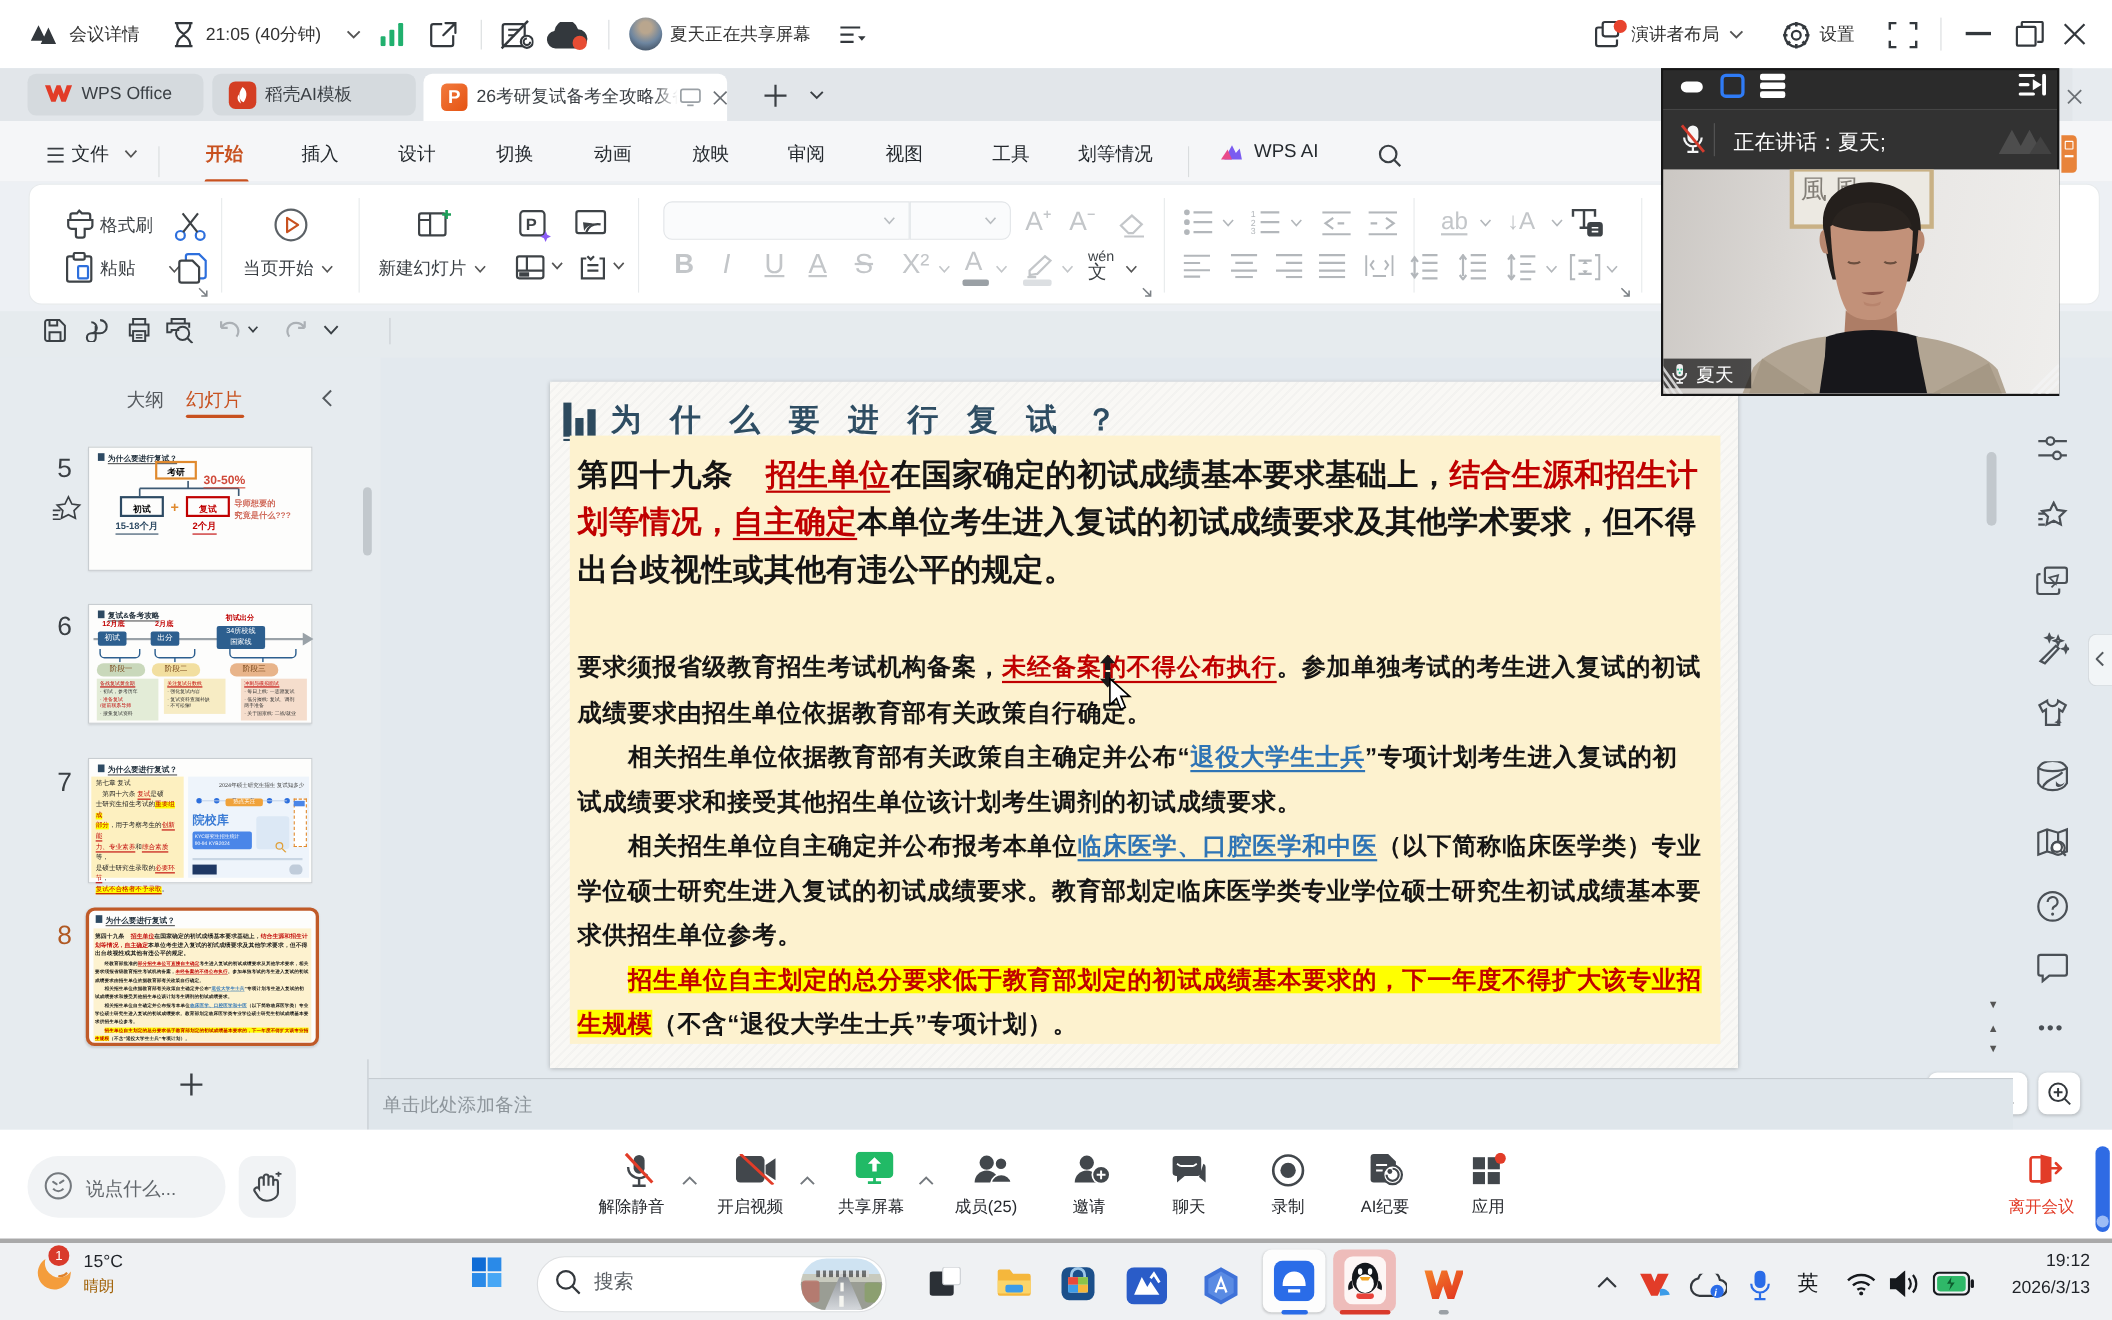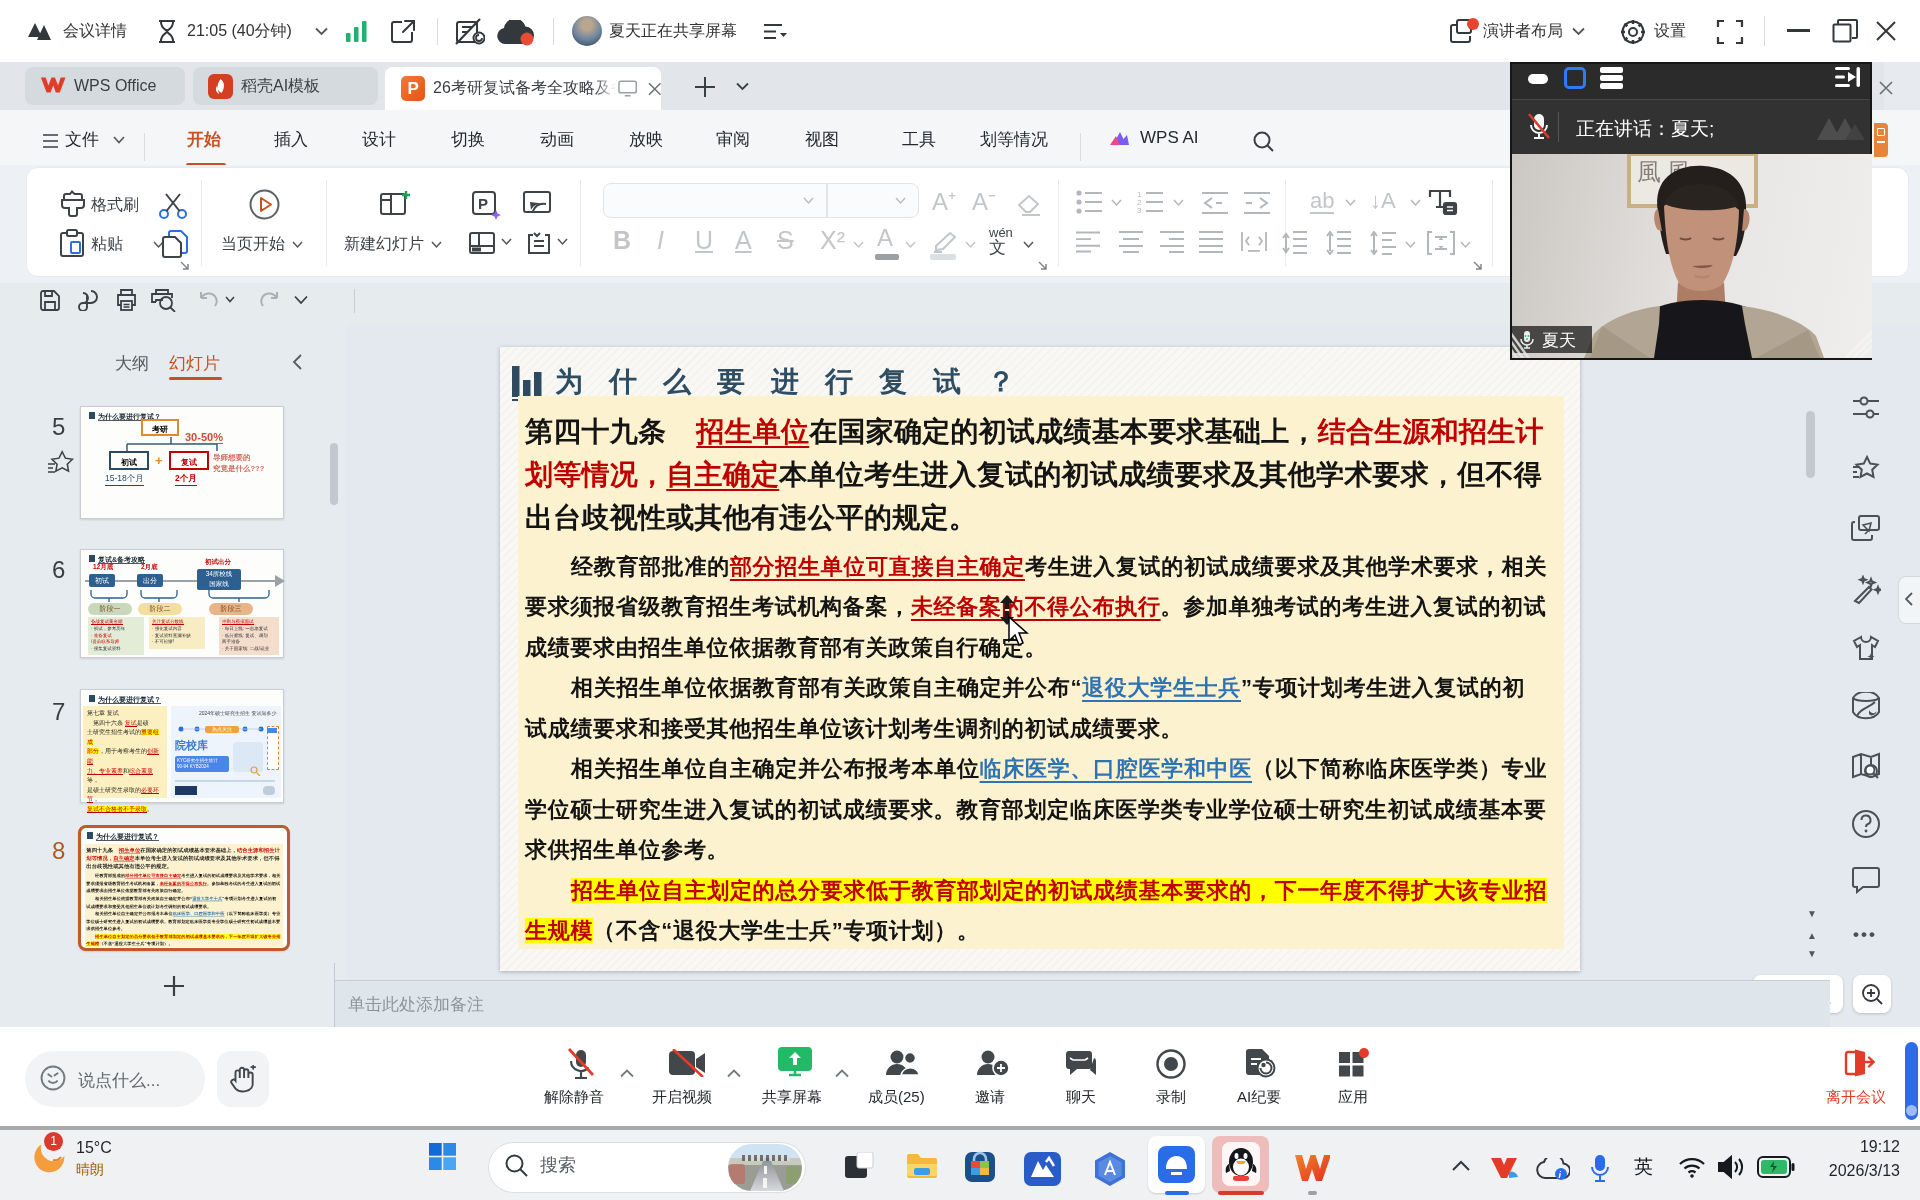--- a/index.html
+++ b/index.html
@@ -423,21 +423,21 @@
   <div class="thumb" style="left:80px;top:81px;height:113px">
     <div class="th-title"><span class="th-ico"></span><span style="border-bottom:1px solid #555">为什么要进行复试？</span></div>
     <div class="abs" style="left:60px;top:12px;width:38px;height:17px;border:2px solid #e08a2e;font-size:8px;font-weight:bold;text-align:center;line-height:17px">考研</div>
     <svg class="abs" style="left:38px;top:30px" width="110" height="16" viewBox="0 0 110 16" fill="none" stroke="#3d5a74" stroke-width="1.5">
         <path d="M52 0 v7 M8 7 H98 M8 7 v7 M98 7 v7"></path>
       </svg>
     <div class="abs" style="left:28px;top:44px;width:40px;height:19px;border:2px solid #2d4a63;font-size:8px;font-weight:bold;text-align:center;line-height:19px">初试</div>
     <div class="abs" style="left:74px;top:46px;color:#e08a2e;font-size:13px;font-weight:bold">+</div>
     <div class="abs" style="left:88px;top:44px;width:40px;height:19px;border:2px solid #c00000;font-size:8px;font-weight:bold;text-align:center;line-height:19px;color:#c00000">复试</div>
     <div class="abs" style="left:104px;top:24px;color:#d04a3a;font-size:11px;font-weight:bold;border-bottom:1px solid #d04a3a">30-50%</div>
-    <div class="abs" style="left:24px;top:66px;color:#2d4a63;font-size:8.5px;font-weight:normal;border-bottom:1px solid #2d4a63">15-18个月</div>
+    <div class="abs" style="left:24px;top:66px;color:#2d4a63;font-size:8.5px;font-weight:bold;border-bottom:1px solid #2d4a63">15-18个月</div>
     <div class="abs" style="left:94px;top:66px;color:#c00000;font-size:8.5px;font-weight:bold;border-bottom:1px solid #c00000">2个月</div>
     <div class="abs" style="left:132px;top:45px;color:#d06a5a;font-size:7.5px;font-weight:bold;line-height:1.5">导师想要的<br>究竟是什么???</div>
   </div>
   <div class="abs" style="left:52px;top:231px;font-size:24px;color:#3a3f44">6</div>
   <div class="thumb" style="left:80px;top:224px;height:109px">
     <div class="th-title"><span class="th-ico"></span><span style="border-bottom:1px solid #555">复试&amp;备考攻略</span></div>
     <div class="abs" style="left:4px;top:30px;width:196px;height:2px;background:#9aa2a8"></div>
     <svg class="abs" style="left:194px;top:25px" width="10" height="12" viewBox="0 0 10 12">
         <path d="M0 0 L10 6 L0 12 Z" fill="#9aa2a8"></path>
       </svg>
@@ -522,21 +522,20 @@
       <rect x="0" y="3" width="7.5" height="31" fill="#2d4a5e"></rect>
       <rect x="11" y="17" width="7.5" height="17" fill="#2d4a5e"></rect>
       <rect x="22" y="9" width="7.5" height="25" fill="#2d4a5e"></rect>
       <rect x="0" y="36" width="9" height="2" fill="#2d4a5e"></rect>
     </svg>
   <div class="abs" style="left:55px;top:16px;font-size:28px;font-weight:bold;color:#2e4d63;letter-spacing:26px;white-space:nowrap">为什么要进行复试？</div>
   <div id="cream">
     <div class="l1" style="top:17px">第四十九条<span style="display:inline-block;width:30px"></span><span class="ru">招生单位</span>在国家确定的初试成绩基本要求基础上，<span class="rd">结合生源和招生计</span></div>
     <div class="l1" style="top:60px"><span class="rd">划等情况，</span><span class="ru">自主确定</span>本单位考生进入复试的初试成绩要求及其他学术要求，但不得</div>
     <div class="l1" style="top:103px">出台歧视性或其他有违公平的规定。</div>
-    <div class="l2" style="top:156px;left:53px">经教育部批准的<span class="ru">部分招生单位可直接自主确定</span>考生进入复试的初试成绩要求及其他学术要求，相关</div>
     <div class="l2" style="top:196px">要求须报省级教育招生考试机构备案，<span class="ru">未经备案的不得公布执行</span>。参加单独考试的考生进入复试的初试</div>
     <div class="l2" style="top:237px">成绩要求由招生单位依据教育部有关政策自行确定。</div>
     <div class="l2" style="top:277px;left:53px">相关招生单位依据教育部有关政策自主确定并公布“<span class="bu">退役大学生士兵</span>”专项计划考生进入复试的初</div>
     <div class="l2" style="top:318px">试成绩要求和接受其他招生单位该计划考生调剂的初试成绩要求。</div>
     <div class="l2" style="top:358px;left:53px">相关招生单位自主确定并公布报考本单位<span class="bu">临床医学、口腔医学和中医</span>（以下简称临床医学类）专业</div>
     <div class="l2" style="top:399px">学位硕士研究生进入复试的初试成绩要求。教育部划定临床医学类专业学位硕士研究生初试成绩基本要</div>
     <div class="l2" style="top:439px">求供招生单位参考。</div>
     <div class="l2" style="top:480px;left:53px"><span class="hl">招生单位自主划定的总分要求低于教育部划定的初试成绩基本要求的，下一年度不得扩大该专业招</span></div>
     <div class="l2" style="top:520px"><span class="hl">生规模</span>（不含“退役大学生士兵”专项计划）。</div>
   </div>

